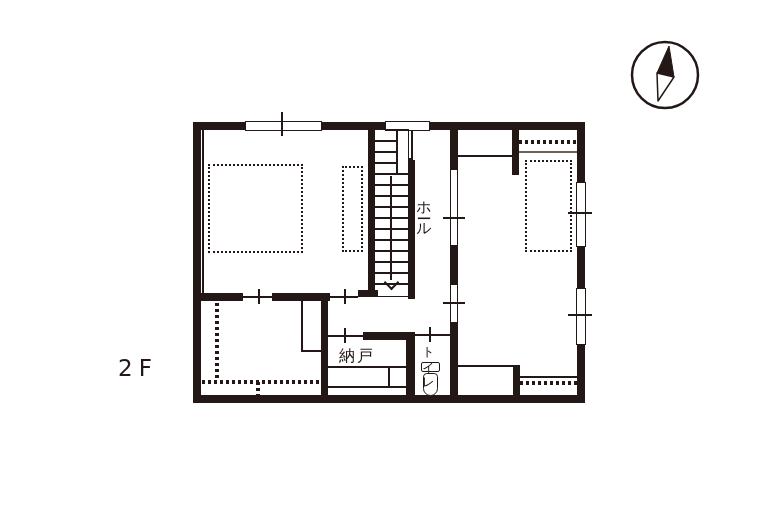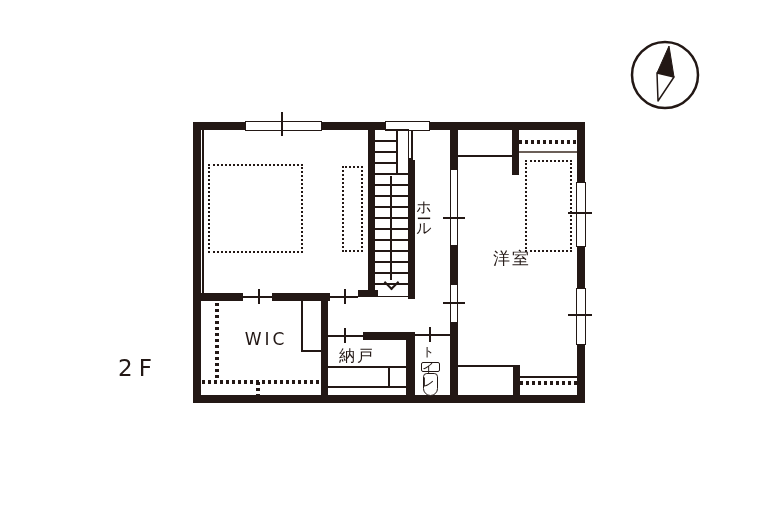--- a/index.html
+++ b/index.html
@@ -111,22 +111,20 @@
   <div class="tread" style="left:375px;top:283px;width:33px"></div>
   <div class="tl" style="left:396px;top:131px;width:1.5px;height:44px"></div>
   <div class="tl" style="left:411px;top:131px;width:1.5px;height:28px"></div>
   <div class="tl" style="left:409px;top:158px;width:4px;height:1.5px"></div>
   <div class="tl" style="left:390px;top:176px;width:1.5px;height:104px"></div>
   <div class="chev" style="left:386px;top:277px"></div>
 
   <div class="toilet-tank" style="left:421px;top:362px;width:19px;height:10px"></div>
   <div class="toilet-bowl" style="left:423px;top:373px;width:15px;height:23px"></div>
 
-  <div class="label" style="left:462px;top:249px;width:100px">洋室</div>
-  <div class="label" style="left:216px;top:330px;width:100px;letter-spacing:3px">WIC</div>
   <div class="label" style="left:307px;top:347px;width:100px;font-size:16px">納戸</div>
   <div class="vlabel" style="left:416px;top:191px">ホール</div>
   <div class="vlabel" style="left:422px;top:338px;font-size:12.5px;letter-spacing:1px">トイレ</div>
   <div class="floor" style="left:118px;top:355px">2F</div>
 
   <svg style="position:absolute;left:628px;top:38px" width="74" height="74" viewBox="0 0 74 74">
     <circle cx="37" cy="37" r="33" fill="none" stroke="#231815" stroke-width="2.5"></circle>
     <polygon points="41,8 46,39 29,35" fill="#231815" stroke="#231815" stroke-width="1"></polygon>
     <polygon points="46,39 30,63 29,35" fill="#ffffff" stroke="#231815" stroke-width="1.5" stroke-linejoin="round"></polygon>
   </svg>

